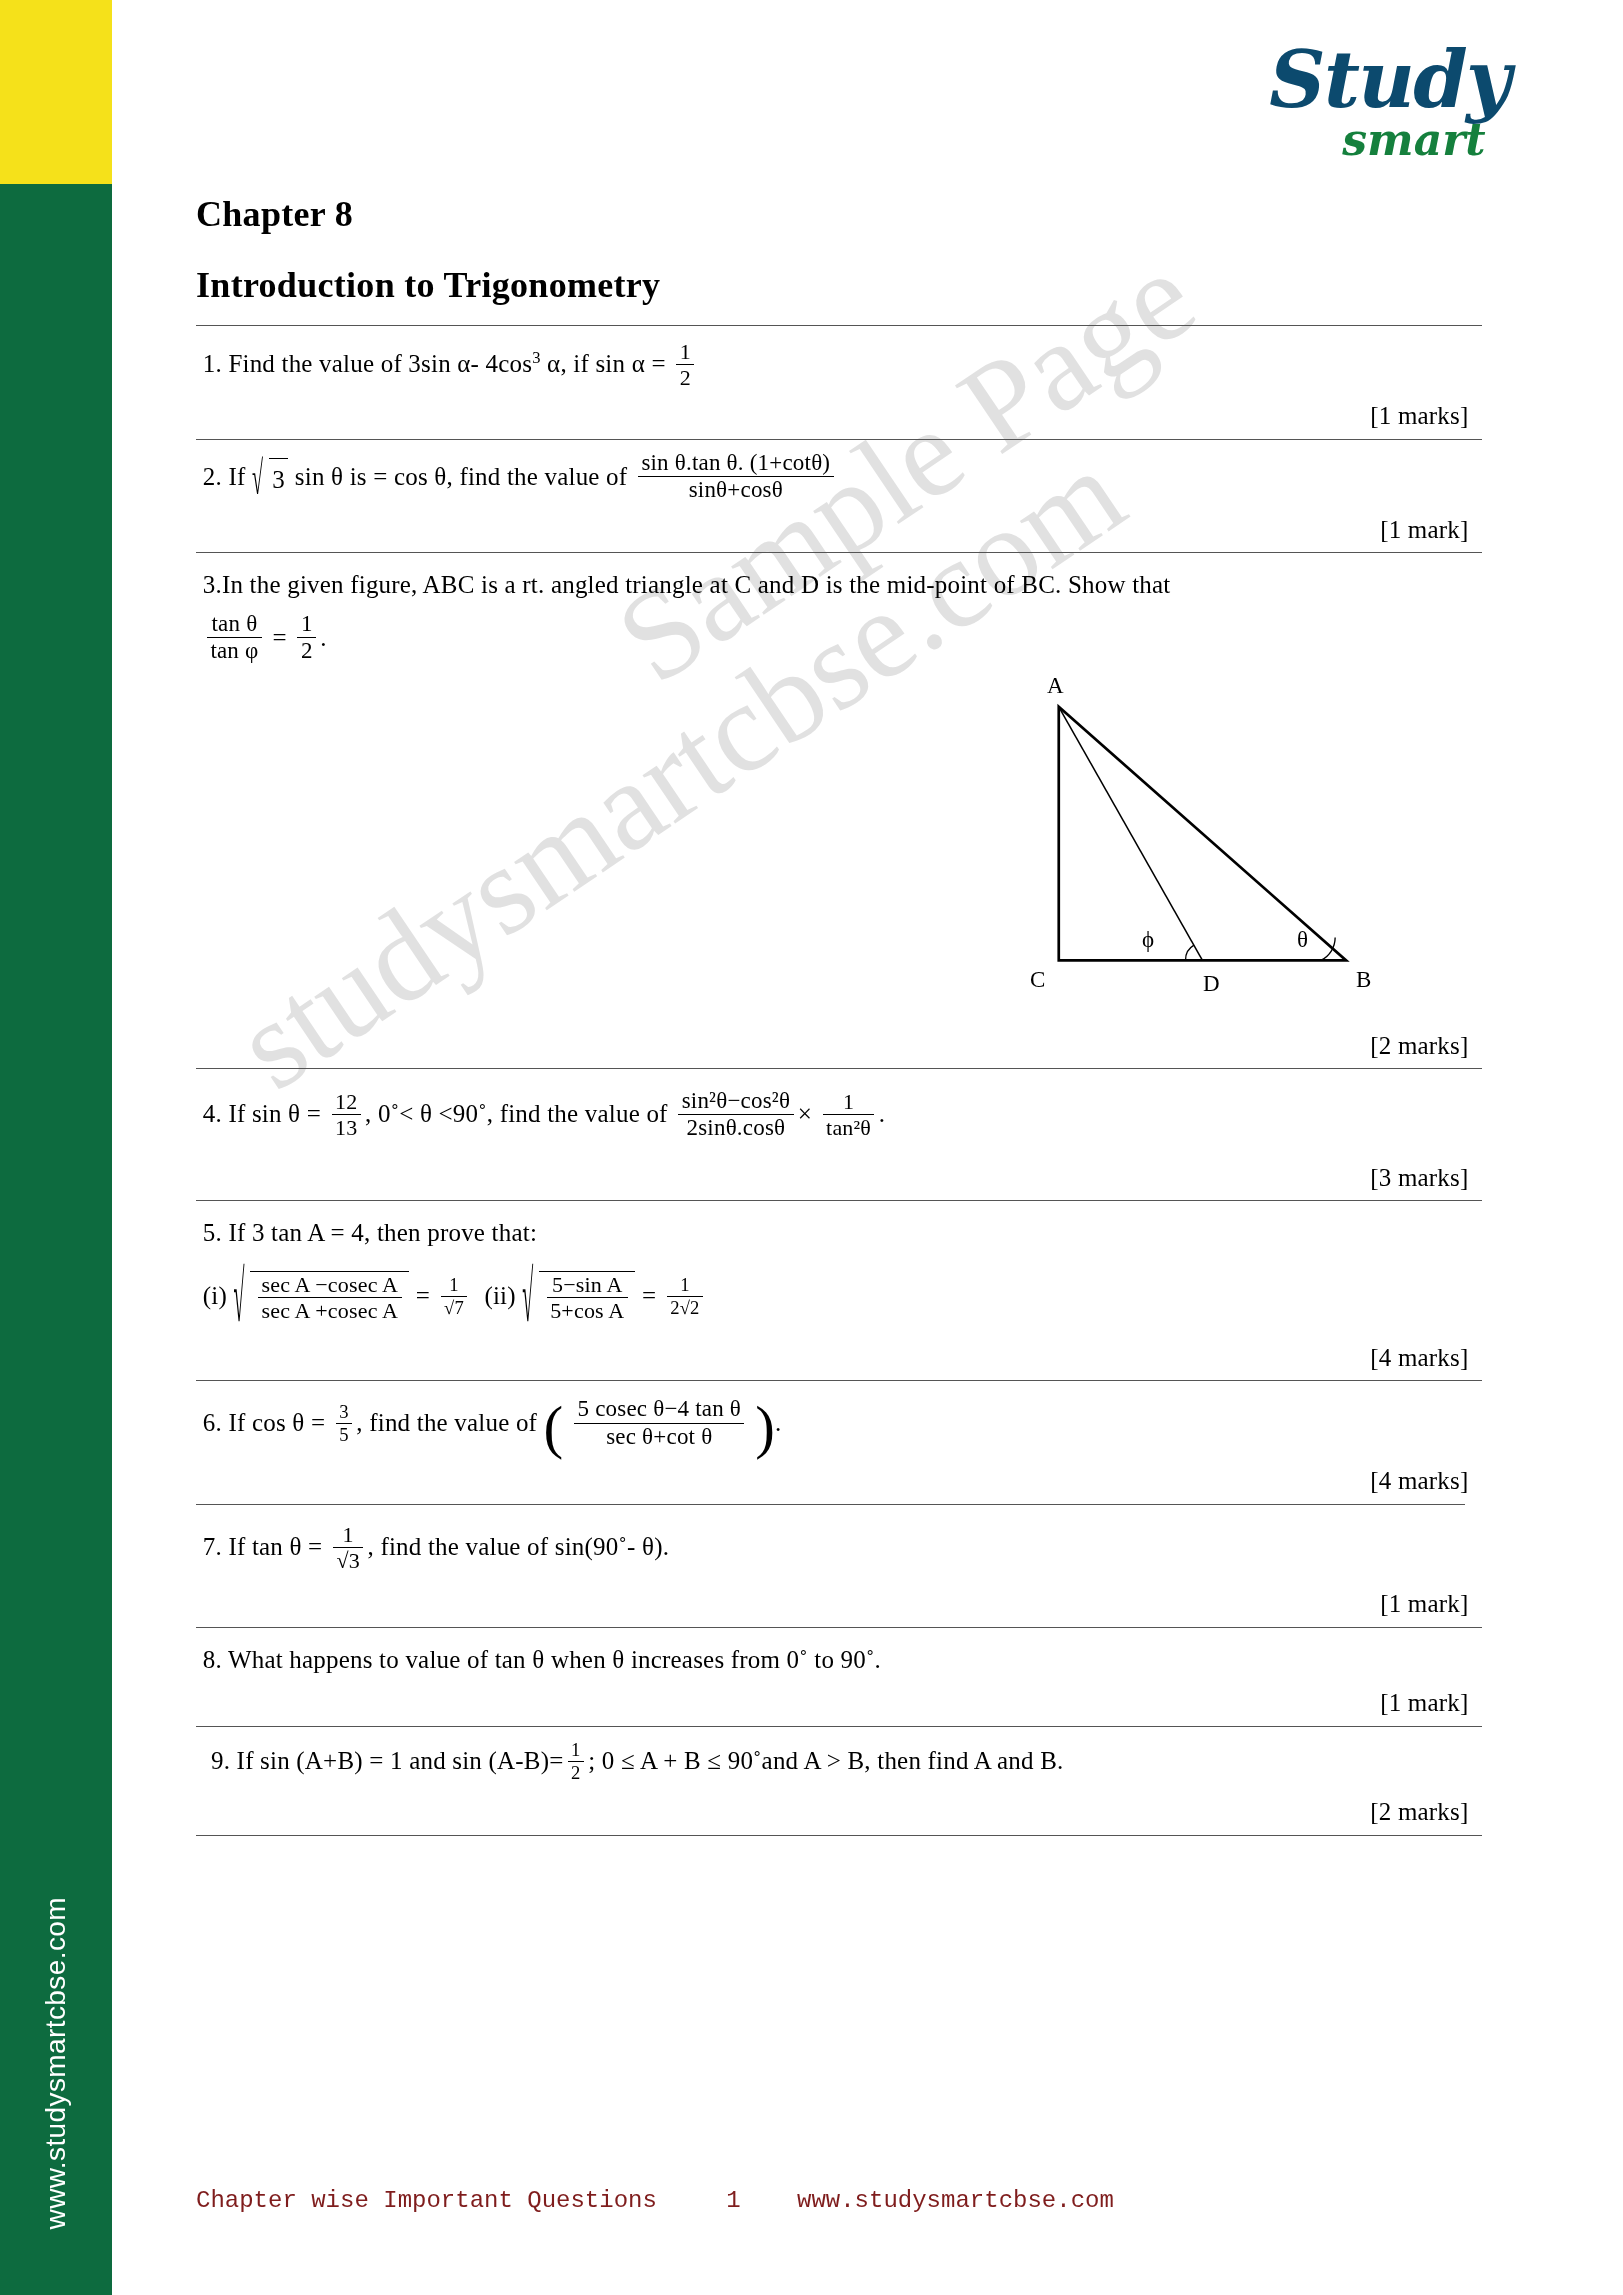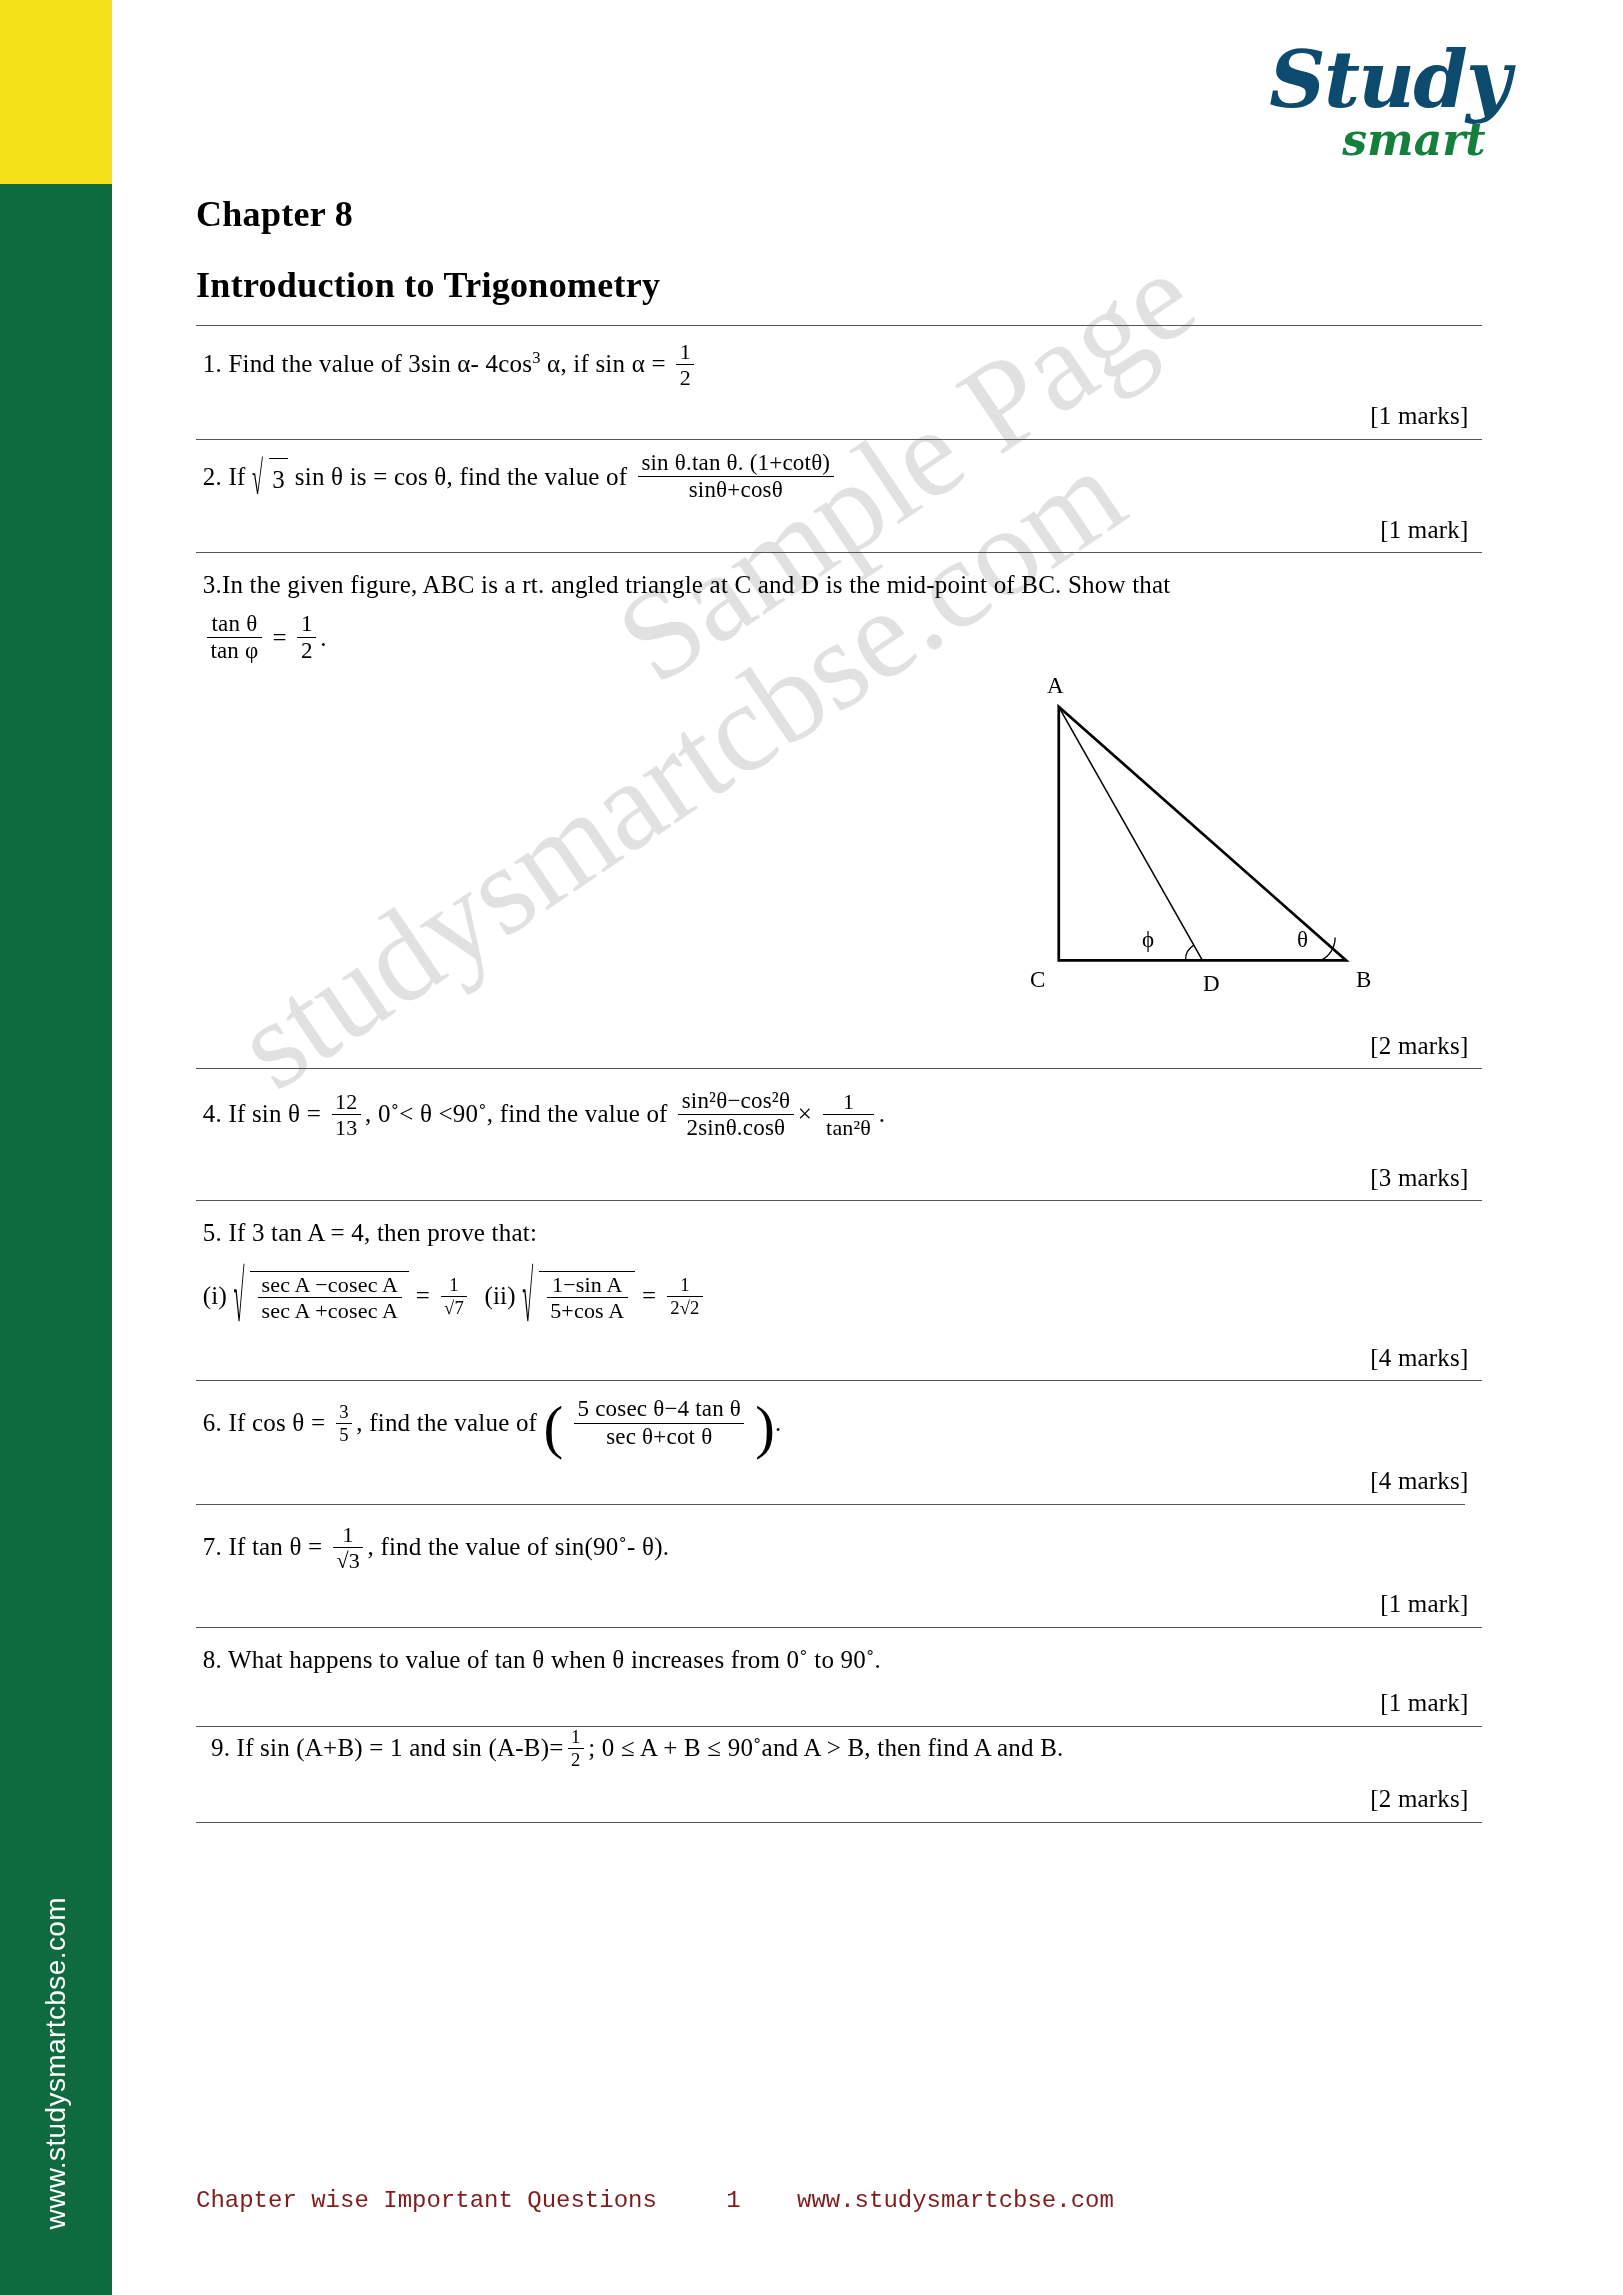--- a/index.html
+++ b/index.html
@@ -338,21 +338,21 @@
       </span>
       <span>=</span>
       <span class="frac sm">
         <span class="num">1</span>
         <span class="den">√7</span>
       </span>
       &nbsp;<span>(ii)</span>
       <span class="sqrt tall">
         <span class="rad">
           <span class="frac">
-            <span class="num">1−sin A</span>
+            <span class="num">5−sin A</span>
             <span class="den">5+cos A</span>
           </span>
         </span>
       </span>
       <span>=</span>
       <span class="frac sm">
         <span class="num">1</span>
         <span class="den">2√2</span>
       </span>
     </div>
@@ -397,21 +397,21 @@
   <div class="q-block">
     <div class="q-text">
       <span>8. What happens to value of tan θ when θ increases from 0˚ to 90˚.</span>
     </div>
     <div class="marks">[1 mark]</div>
   </div>
 
   <div class="rule"></div>
 
   <div class="q-block">
-    <div class="q-text" style="padding-top:1px;padding-bottom:10px;padding-left:15px;">
+    <div class="q-text" style="padding-top:14px;padding-bottom:10px;padding-left:15px;">
       <span>9. If sin (A+B) = 1 and sin (A-B)=</span><span class="frac sm">
         <span class="num">1</span>
         <span class="den">2</span>
       </span><span>; 0 ≤ A + B ≤ 90˚and A &gt; B, then find A and B.</span>
     </div>
     <div class="marks">[2 marks]</div>
   </div>
 
   <div class="rule"></div>
 

